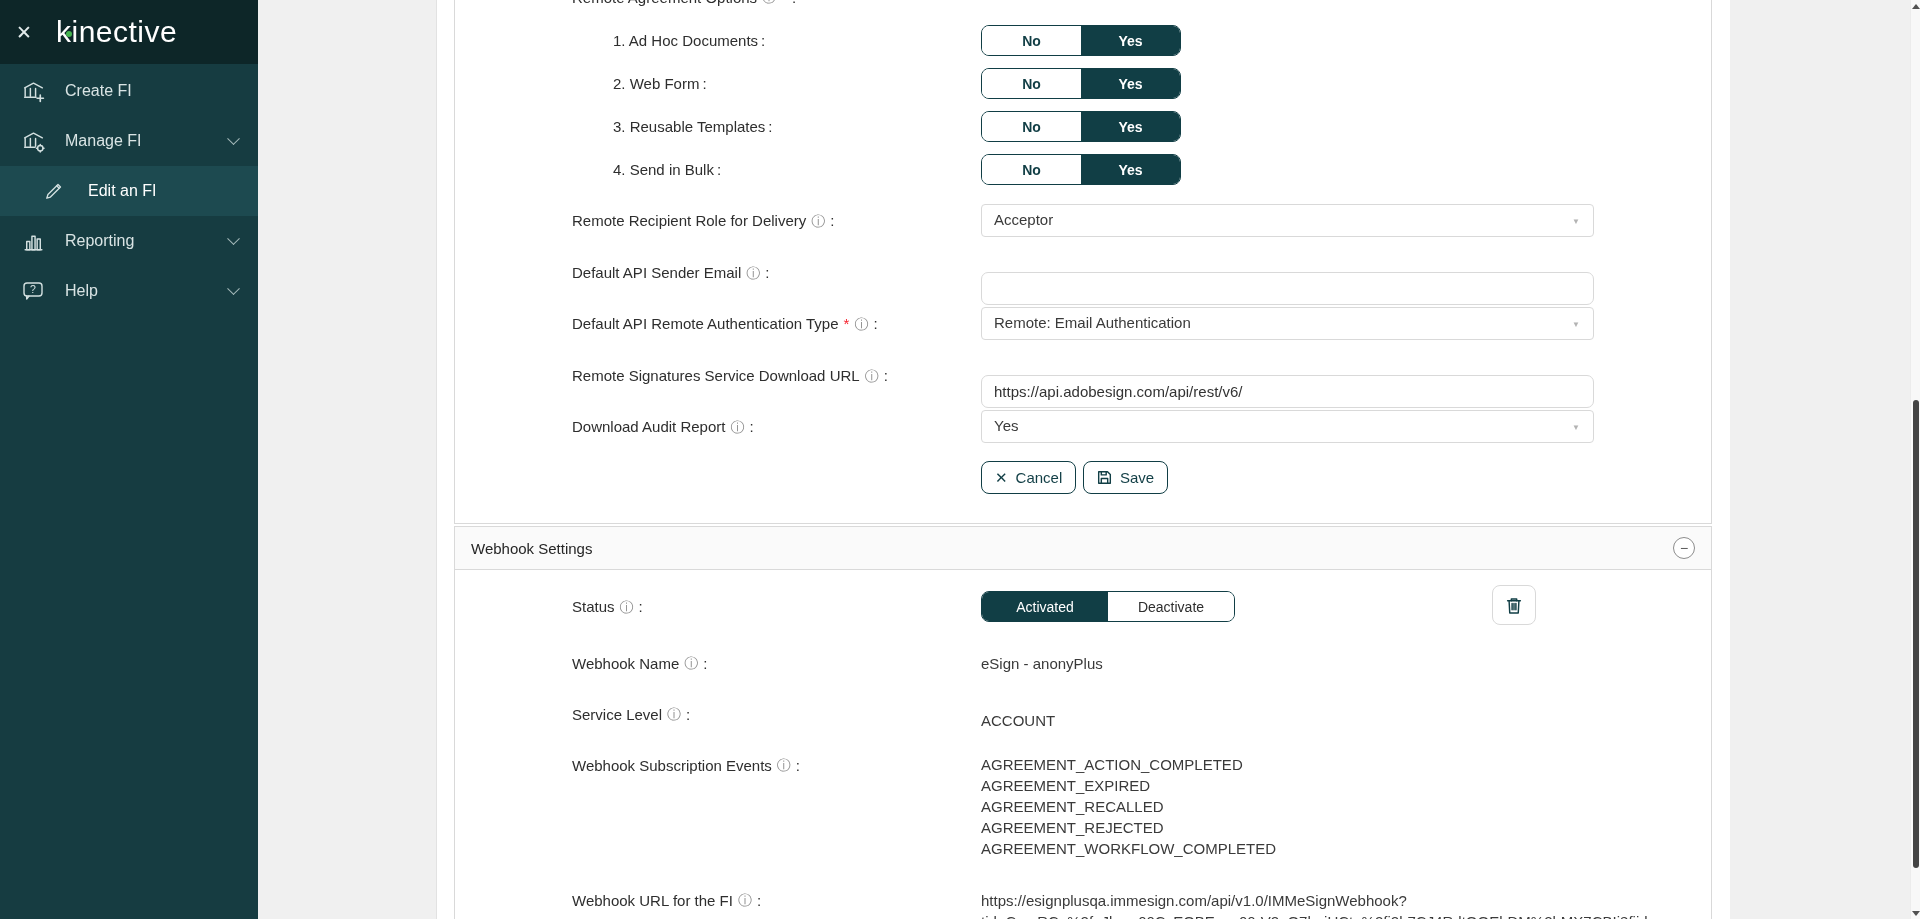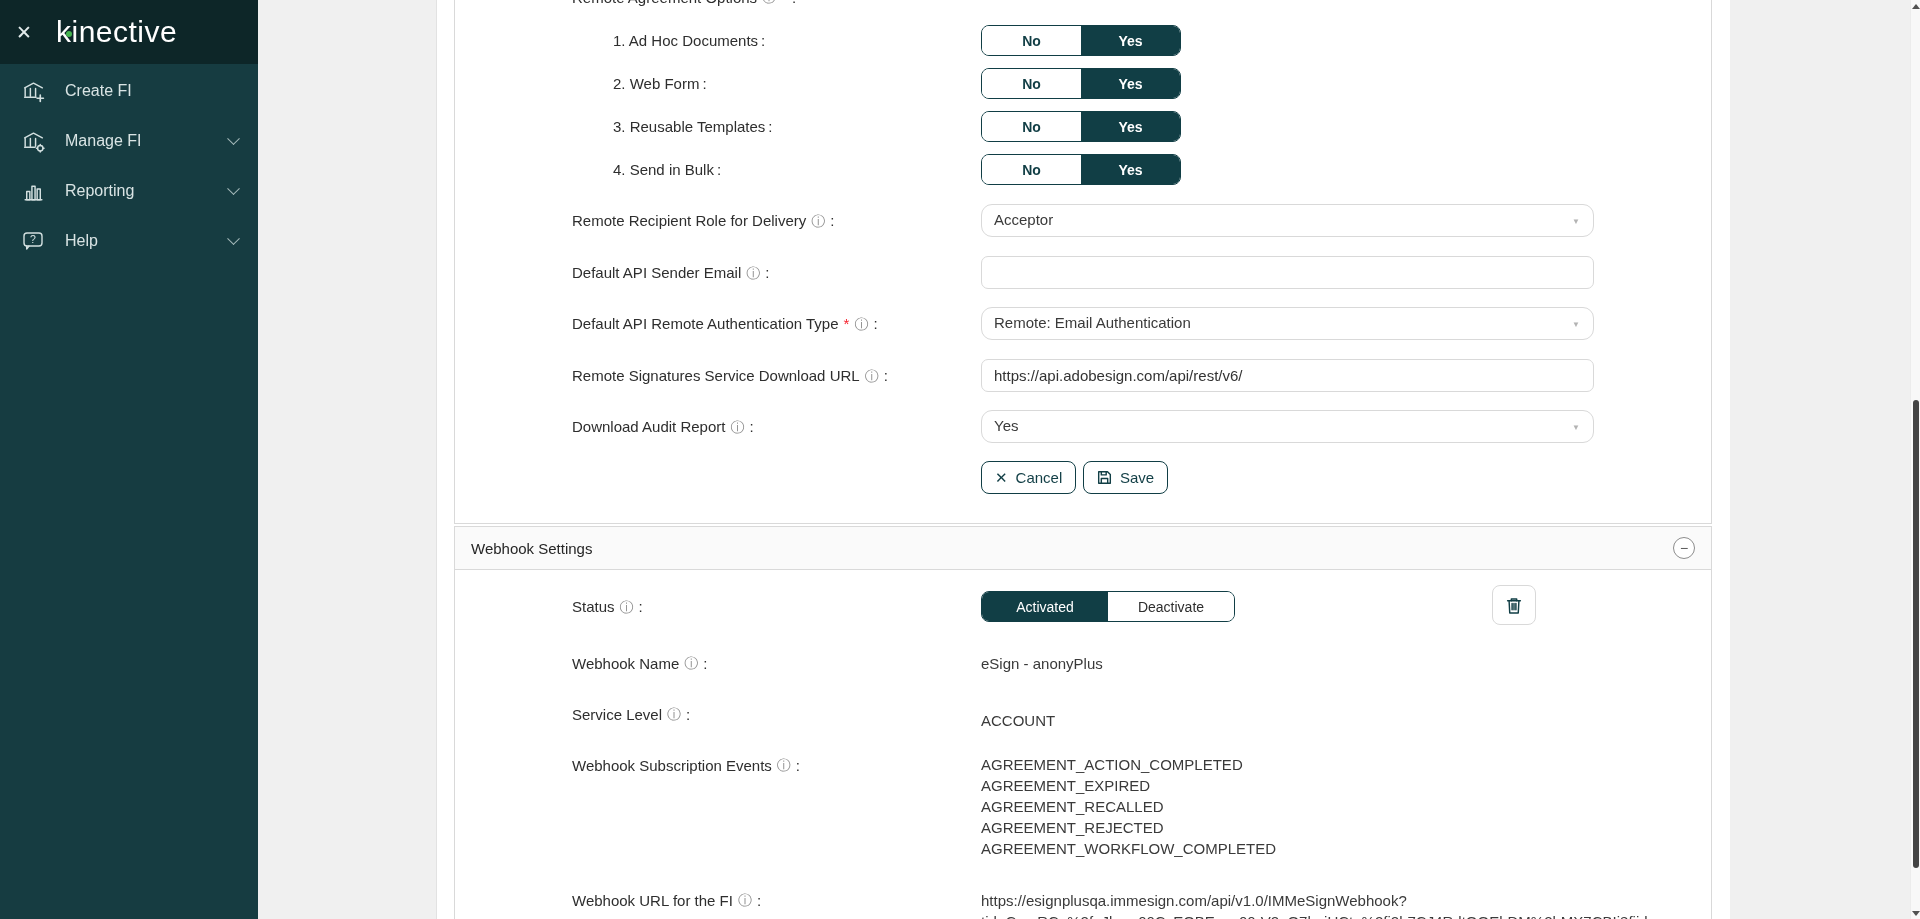--- a/index.html
+++ b/index.html
@@ -30,25 +30,25 @@
   .row{ position:absolute; display:flex; align-items:center; }
   .lbl{ font-size:15px; color:#2e2e2e; white-space:nowrap; }
   .info{ color:#8c8c8c; font-size:14px; margin:0 2px 0 5px; line-height:1; cursor:pointer;}
   .colon{ margin-left:3px; color:#2e2e2e; font-size:15px;}
   .req{ color:#f5222d; margin-left:5px; font-size:15px; }
   
   .toggle{ position:absolute; display:flex; border:1.5px solid #113e45; border-radius:8px; overflow:hidden; background:#fff;}
   .tseg{ display:flex; align-items:center; justify-content:center; font-size:14px; font-weight:600; color:#113e45; cursor:pointer; background:#fff;}
   .tseg.on{ background:#113e45; color:#ffffff; }
   
-  .select{ position:absolute; left:526px; width:613px; height:33px; border:1px solid #d9d9d9; border-radius:11px;
+  .select{ position:absolute; left:526px; width:613px; height:33px; border:1px solid #d9d9d9; border-radius:4px;
            background:#fff; display:flex; align-items:center; padding:0 30px 2px 12px; font-size:15px; color:#333; cursor:pointer;}
   .caret{ position:absolute; right:13px; top:12px; font-size:8px; color:#b3b3b3; }
   .txt{ position:absolute; left:526px; width:613px; height:33px; border:1px solid #d9d9d9; border-radius:7px;
-        padding:0 12px; font-size:15px; color:#333; font-family:inherit; background:#fff; outline:none;}
+        padding:0 12px; font-size:15px; color:#333; font-family:inherit; background:#fff; outline:none;margin-top:16px;}
   
   .btn{ position:absolute; height:33px; border:1.5px solid #113e45; border-radius:8px; background:#fff; color:#113e45;
         font-size:15px; font-weight:500; display:inline-flex; align-items:center; gap:8px; padding:0 13px; cursor:pointer; font-family:inherit;}
   .btn svg{ stroke:#113e45; fill:none; stroke-width:1.5; stroke-linecap:round; stroke-linejoin:round;}
   .btn .x-glyph{ font-size:15px; font-weight:400; }
   
   .sec2-hd{ height:43px; background:#fafafa; border-bottom:1px solid #d9d9d9; display:flex; align-items:center;
             padding:0 16px; font-size:15px; color:#262626;}
   .collapse-btn{ margin-left:auto; width:22px; height:22px; border:1px solid #8c8c8c; border-radius:50%;
                  display:flex; align-items:center; justify-content:center; color:#595959; font-size:14px; cursor:pointer; background:#fff;}
@@ -99,20 +99,29 @@
               <path d="M4 9v7.5M9 9v7.5M14 9v7.5"></path>
               <path d="M3.5 17.5h10"></path>
               <circle cx="18.5" cy="18.5" r="2.6"></circle>
               <path d="M18.5 14.9v1M18.5 21.1v1M14.9 18.5h1M21.1 18.5h1"></path>
             </svg>
         </span>
         <span class="sb-label">Manage FI</span>
         <span class="chev"></span>
       </div>
 
+      <div class="sb-item sub active">
+        <span class="mi">
+          <svg width="23" height="23" viewBox="0 0 24 24">
+              <path d="M5 19l1.2-3.8L16.7 4.7l2.6 2.6L8.8 17.8 5 19z"></path>
+              <path d="M15.3 6.1l2.6 2.6"></path>
+            </svg>
+        </span>
+        <span class="sb-label">Edit an FI</span>
+      </div>
 
 
 
       <div class="sb-item">
         <span class="mi">
           <svg width="25" height="25" viewBox="0 0 24 24">
               <path d="M4 20h16"></path>
               <rect x="5.5" y="12" width="3" height="8"></rect>
               <rect x="10.5" y="7" width="3" height="13"></rect>
               <rect x="15.5" y="9.5" width="3" height="10.5"></rect>

